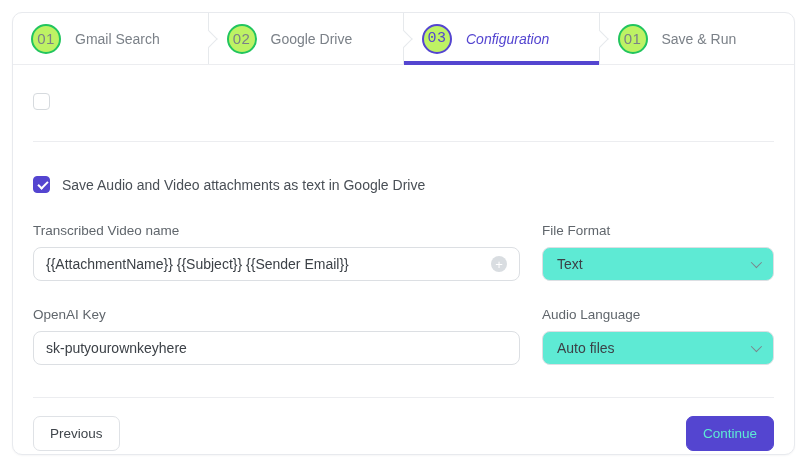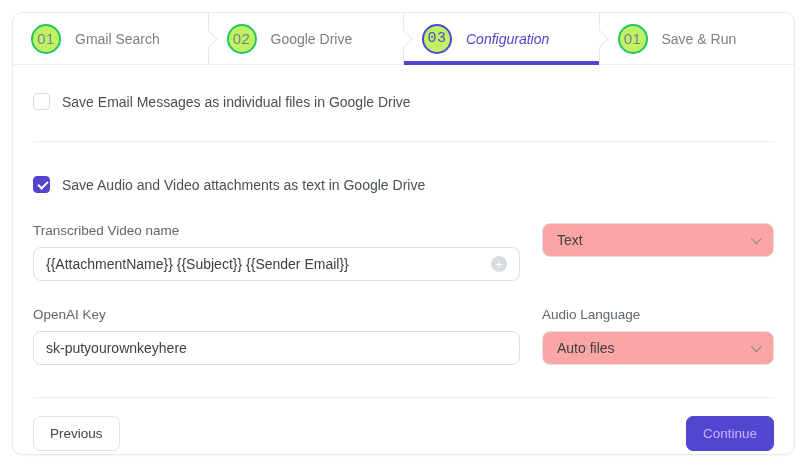--- a/index.html
+++ b/index.html
@@ -52,30 +52,30 @@
   .text-field input {
     border: none; outline: none; flex: 1; font-family: "Liberation Sans", sans-serif;
     font-size: 14px; color: #3c4147; background: transparent; min-width: 0;
   }
   .plus-badge {
     width: 16px; height: 16px; border-radius: 50%; background: #d9dde1; color: #fff;
     display: flex; align-items: center; justify-content: center; font-size: 13px; line-height: 1;
     flex: none; cursor: pointer;
   }
   .select-field {
-    height: 34px; border: 1px solid #dcdfe3; border-radius: 8px; background: #fca5a5;
+    height: 34px; border: 1px solid #dcdfe3; border-radius: 8px; background: #5eead4;
     display: flex; align-items: center; justify-content: space-between; padding: 0 14px;
     font-size: 14px; color: #3c4147; cursor: pointer;
   }
   .caret { width: 8px; height: 8px; border-right: 1.5px solid #7d838a; border-bottom: 1.5px solid #7d838a; transform: rotate(45deg) translateY(-2px); flex: none; }
   .d2 { margin-top: 32px; }
   .footer { display: flex; align-items: center; justify-content: space-between; margin-top: 18px; }
   .btn { font-family: "Liberation Sans", sans-serif; font-size: 13.5px; border-radius: 7px; padding: 9px 16px; cursor: pointer; }
   .btn-secondary { background: #fff; border: 1px solid #dfe2e6; color: #3f454b; }
-  .btn-primary { background: var(--accent); border: 1px solid var(--accent); color: #c4b5fd; }
+  .btn-primary { background: var(--accent); border: 1px solid var(--accent); color: #5eead4; }
 </style>
 </head>
 <body>
 
 <div class="card">
 
   <div class="tabs">
     <div class="tab">
       <span class="circle">01</span>
       <span class="tlabel">Gmail Search</span>
@@ -91,41 +91,41 @@
     <div class="tab">
       <span class="circle">01</span>
       <span class="tlabel">Save &amp; Run</span>
     </div>
   </div>
 
   <div class="content">
 
     <label class="check-row">
       <span class="cbox"></span>
-      <span class="clabel">Save Email Messages as individual files in Google Drive</span>
     </label>
 
     <div class="divider d1"></div>
 
     <label class="check-row row2 checked">
       <span class="cbox"></span>
       <span class="clabel">Save Audio and Video attachments as text in Google Drive</span>
     </label>
 
     <div class="form-grid">
 
       <div class="field">
         <span class="flabel">Transcribed Video name</span>
         <div class="text-field">
           <input type="text" value="{{AttachmentName}} {{Subject}} {{Sender Email}}" style="">
           <span class="plus-badge">+</span>
         </div>
       </div>
 
       <div class="field">
+        <span class="flabel">File Format</span>
         <div class="select-field">
           <span>Text</span>
           <span class="caret"></span>
         </div>
       </div>
 
       <div class="field">
         <span class="flabel">OpenAI Key</span>
         <div class="text-field">
           <input type="text" value="sk-putyourownkeyhere" style="">

